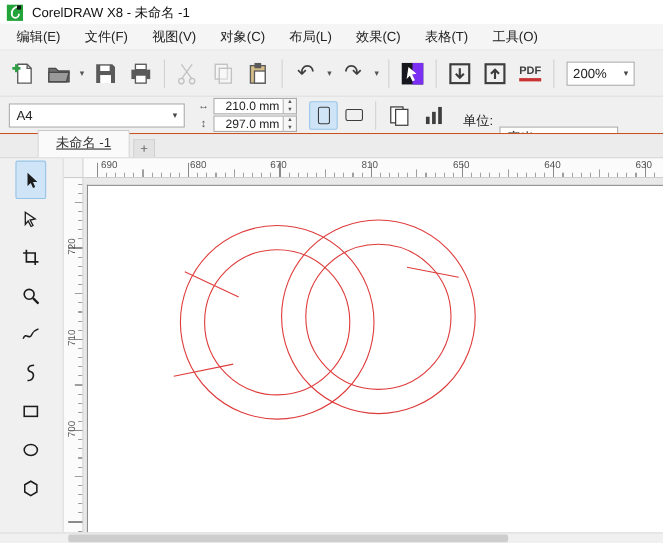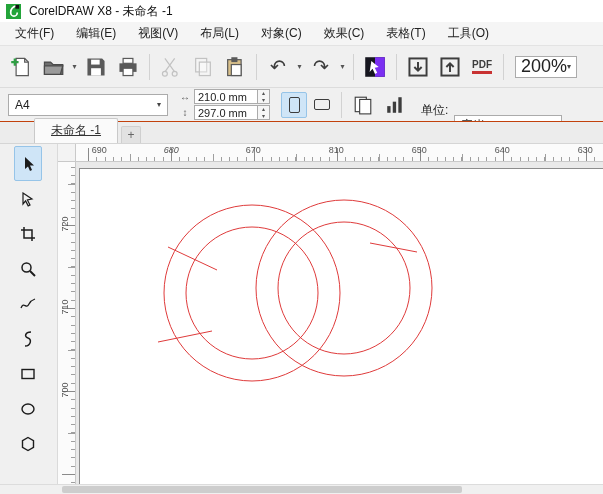--- a/index.html
+++ b/index.html
@@ -18,31 +18,31 @@
 
   
   .toolbar { height:42px; background:#f0f0f0; display:flex; align-items:center; padding:0 5px; flex:0 0 auto; border-bottom:1px solid #dcdcdc; overflow:hidden; }
   .tbtn { width:30px; height:30px; display:flex; align-items:center; justify-content:center; border:1px solid transparent; border-radius:2px; margin:0 1px; }
   .tbtn.disabled svg * { stroke:#c2c2c2 !important; fill-opacity:.35; }
   .caretbtn { width:11px; height:30px; display:flex; align-items:center; justify-content:center; font-size:8px; color:#555; }
   .tsep { width:1px; height:26px; background:#d2d2d2; margin:0 5px; }
   .glyphicon { font-size:19px; color:#3d3d3d; line-height:1; }
   .pdficon { font-weight:bold; font-size:10px; color:#3d3d3d; letter-spacing:0; border-bottom:3px solid #c83232; padding-bottom:1px; }
   .zoombox { margin-left:6px; width:62px; height:22px; background:#fff; border:1px solid #ababab; display:flex; align-items:center; padding:0 5px; justify-content:space-between; flex:0 0 auto; }
-  .zoombox .val { font-size:18px; }
+  .zoombox .val { font-size:12px; }
   .combocaret { font-size:8px; color:#444; }
 
   
   .propbar { height:34px; background:#f0f0f0; display:flex; align-items:center; padding:0 8px; flex:0 0 auto; border-bottom:1px solid #c2410c; overflow:hidden; }
   .combo { height:22px; background:#fff; border:1px solid #ababab; display:flex; align-items:center; justify-content:space-between; padding:0 6px; }
   .combo-page { width:160px; margin-right:10px; }
   .sizegroup { display:flex; flex-direction:column; justify-content:center; gap:1px; margin-right:10px; }
   .sizerow { display:flex; align-items:center; height:15px; }
   .dimicon { width:14px; text-align:center; font-size:10px; color:#555; margin-right:2px; }
-  .dimfield { width:64px; height:15px; background:#fff; border:1px solid #ababab; font-size:11px; padding:0 3px; display:flex; align-items:center; }
+  .dimfield { width:64px; height:15px; background:#fff; border:1px solid #ababab; font-size:11px; padding:0 3px; display:flex; align-items:center;justify-content:flex-end; }
   .spin { display:flex; flex-direction:column; width:12px; height:15px; border:1px solid #ababab; border-left:none; background:#f6f6f6; }
   .spin span { flex:1; font-size:6px; line-height:6px; text-align:center; color:#555; }
   .orientbtn { width:26px; height:26px; display:flex; align-items:center; justify-content:center; border:1px solid transparent; border-radius:2px; margin:0 1px; }
   .orientbtn.active { background:#cfe5f7; border-color:#96c4e8; }
   .rect-portrait { width:11px; height:16px; border:1.6px solid #3d3d3d; border-radius:2px; }
   .rect-landscape { width:16px; height:11px; border:1.6px solid #3d3d3d; border-radius:2px; }
   .unitlabel { margin:12px 6px 0 10px; white-space:nowrap; }
   .combo-units { width:108px;margin-top:42px; }
 
   
@@ -98,25 +98,25 @@
       <svg width="15" height="15" viewBox="0 0 16 16">
           <rect x="0" y="0" width="16" height="16" fill="#23a43a"></rect>
           <path d="M11 2c-4 1-6 4-6 7 0 2 1.4 4 3.5 4S12 11 12 9" fill="none" stroke="#fff" stroke-width="1.8"></path>
           <rect x="10" y="1" width="4" height="4" fill="#111"></rect>
         </svg>
     </span>
     <span class="apptitle">CorelDRAW X8 - 未命名 -1</span>
   </div>
 
   <div class="menubar">
+    <span class="menuitem">编辑(E)</span>
     <span class="menuitem">文件(F)</span>
-    <span class="menuitem">编辑(E)</span>
     <span class="menuitem">视图(V)</span>
+    <span class="menuitem">对象(C)</span>
     <span class="menuitem">布局(L)</span>
-    <span class="menuitem">对象(C)</span>
     <span class="menuitem">效果(C)</span>
     <span class="menuitem">表格(T)</span>
     <span class="menuitem">工具(O)</span>
   </div>
 
   <div class="toolbar">
     <div class="tbtn">
       <span>
           <svg width="22" height="22" viewBox="0 0 18 18">
             <path d="M5 2h7l3 3v11H5z" fill="#fff" stroke="#5a5a5a"></path>
@@ -360,21 +360,21 @@
     </div>
 
     <div class="workarea">
       <div class="rulerrow">
         <div class="rulercorner"></div>
         <div class="hruler">
           <div class="minor"></div>
           <div class="mid"></div>
           <div class="major"></div>
         <span class="hnum" style="left: 24px;">690</span>
-            <span class="hnum" style="left: 96px; font-style: italic;">680</span>
+            <span class="hnum" style="left: 105px;">680</span>
             <span class="hnum" style="left: 178px;">670</span>
             <span class="hnum" style="left: 261px;">810</span>
             <span class="hnum" style="left: 344px;">650</span>
             <span class="hnum" style="left: 427px;">640</span>
             <span class="hnum" style="left: 510px;">630</span>
           </div>
       </div>
       <div class="canvasrow">
         <div class="vruler">
           <div class="minor"></div>

